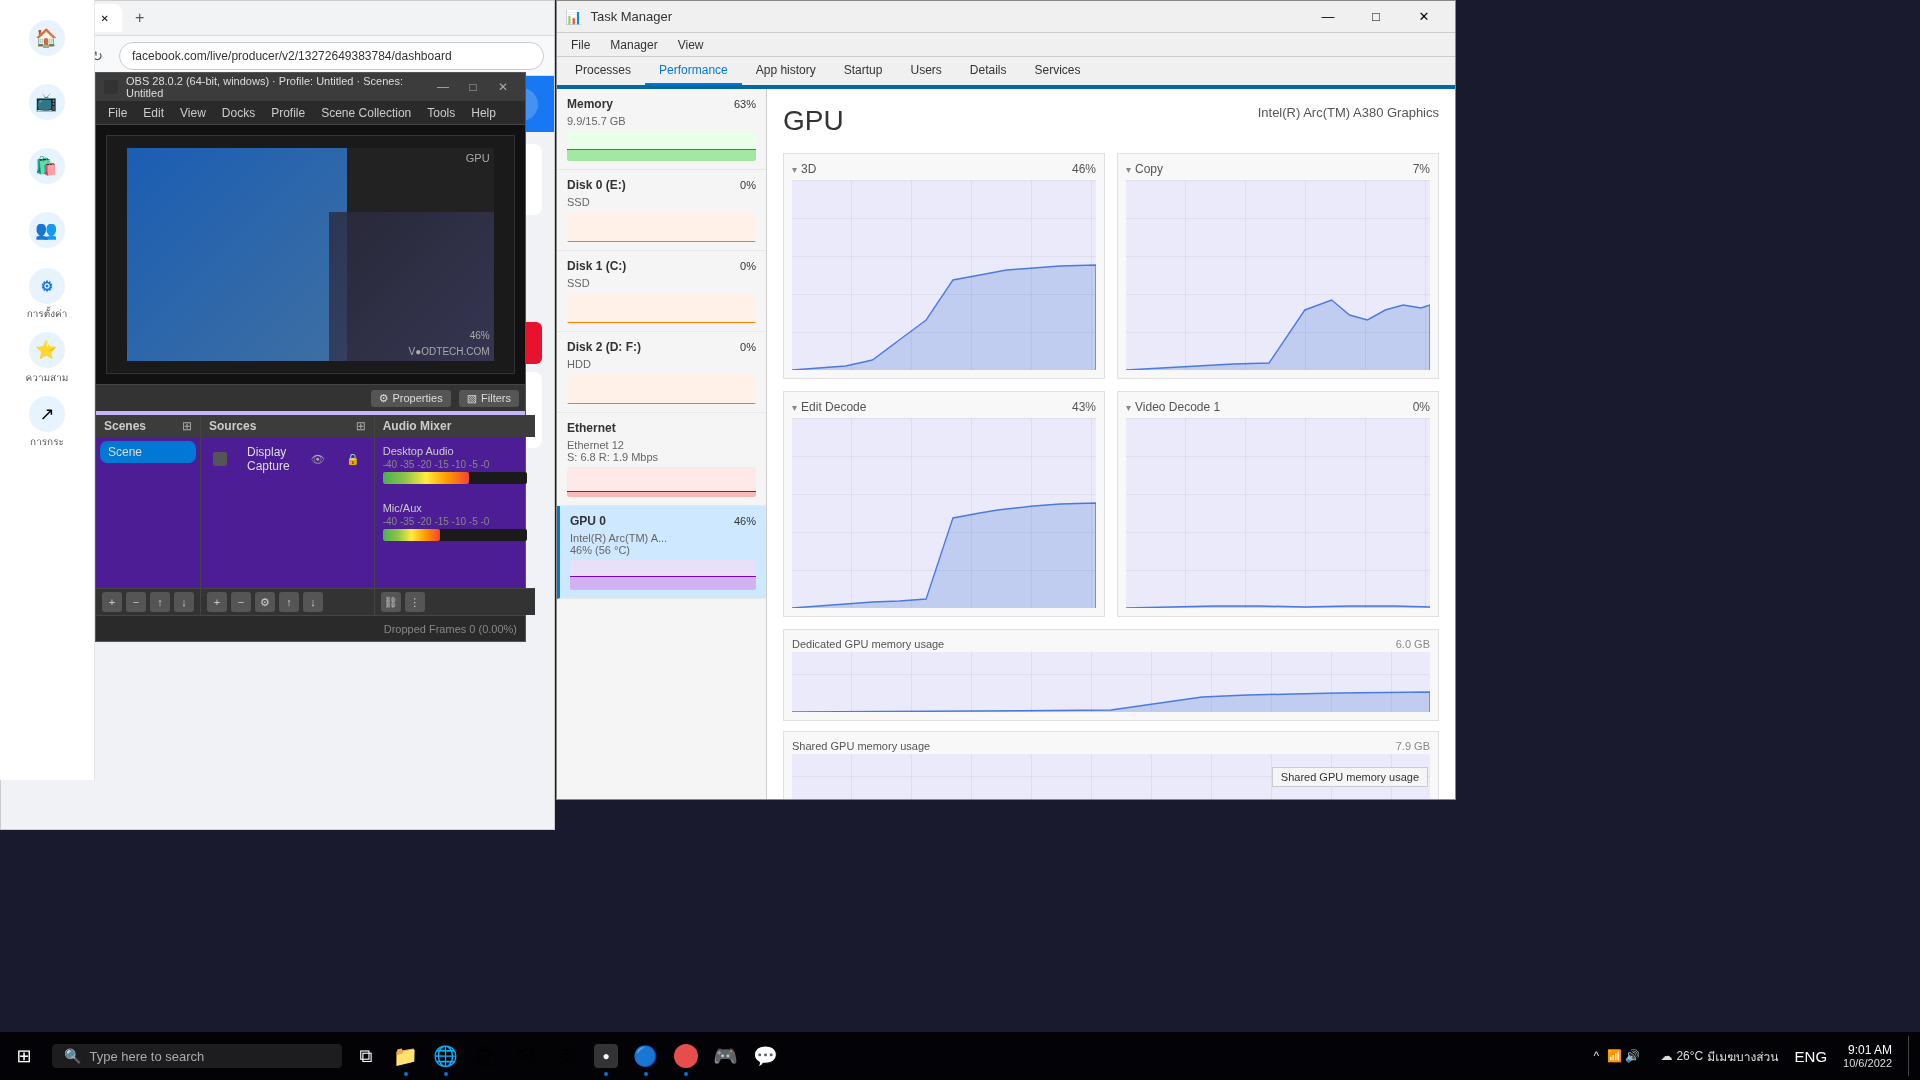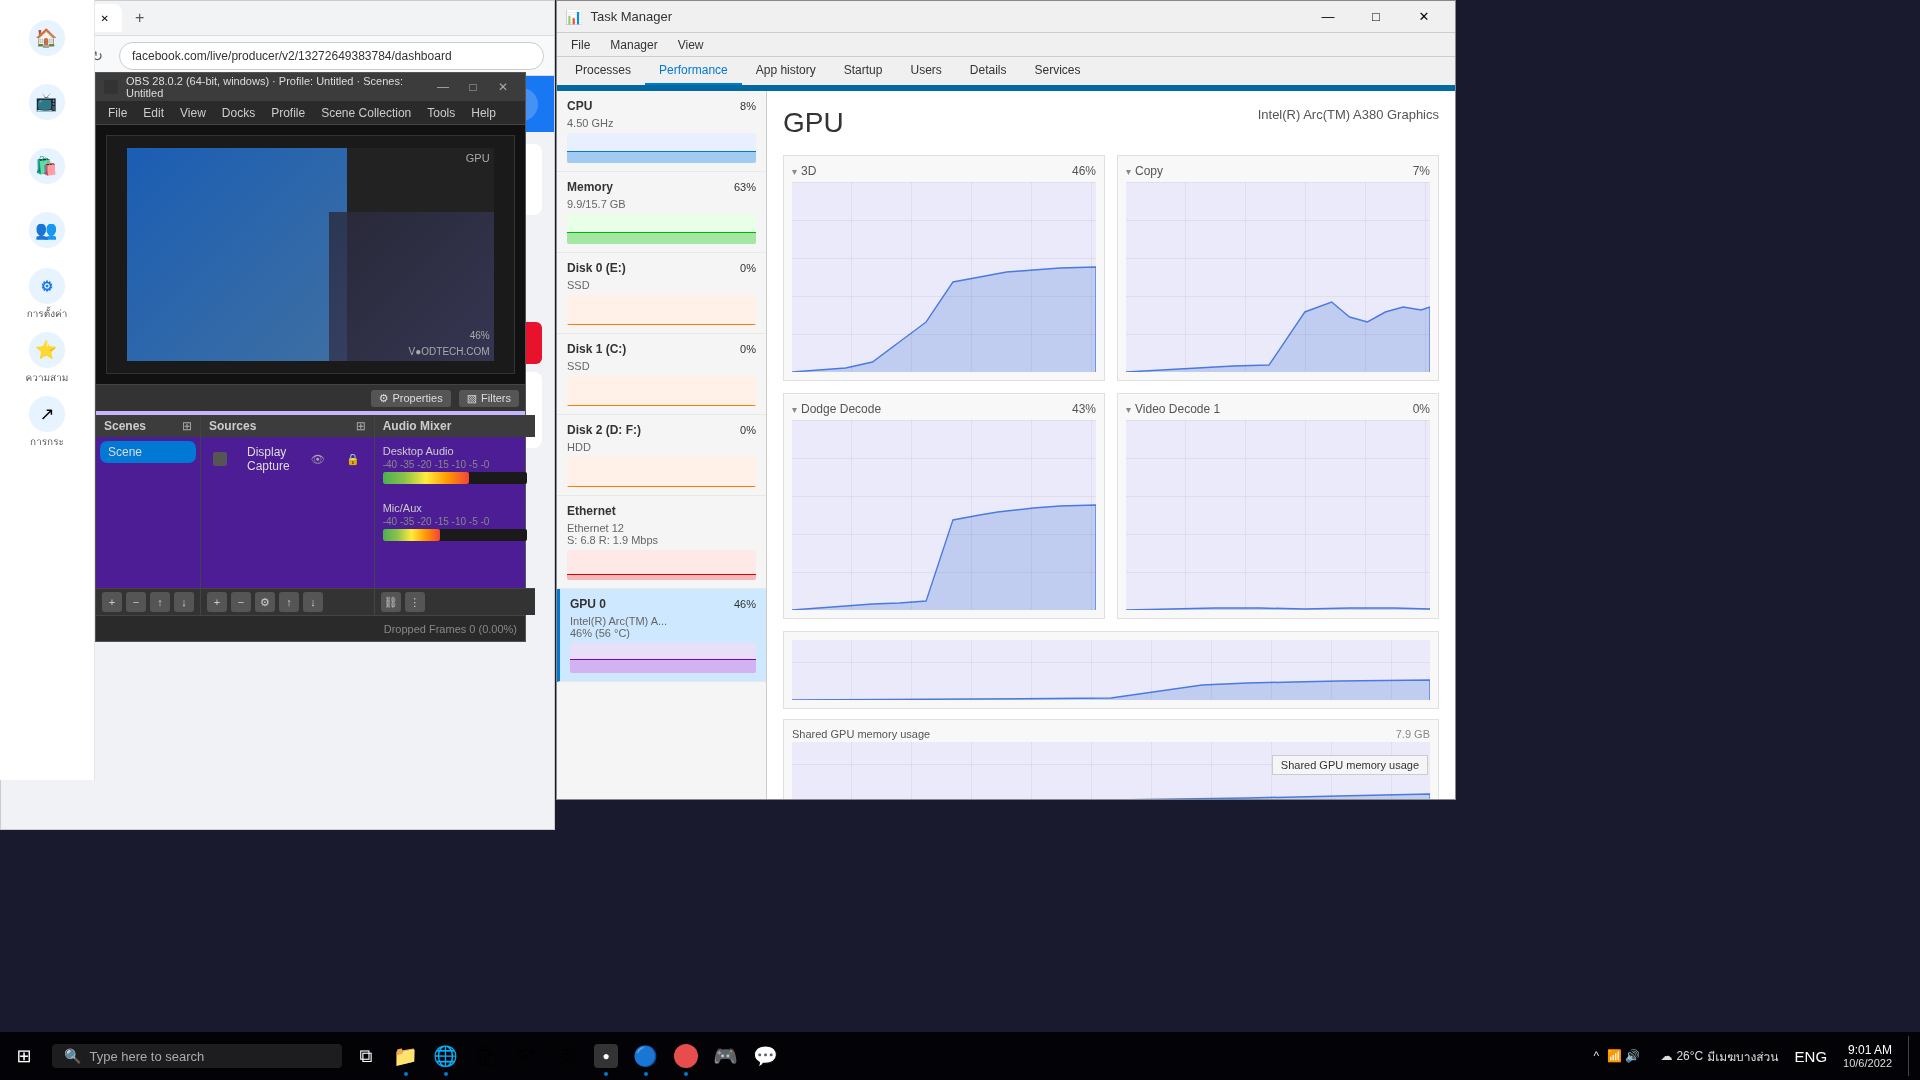--- a/index.html
+++ b/index.html
@@ -124,21 +124,21 @@
       background: #f0f0f0; height: 32px; display: flex; align-items: center; padding: 0 8px; border-bottom: 1px solid #ccc; justify-content: space-between;
     }
     .tm-title { font-size: 13px; color: #333; display: flex; align-items: center; gap: 8px; }
     .tm-win-controls { display: flex; gap: 2px; }
     .tm-win-btn { width: 46px; height: 32px; display: flex; align-items: center; justify-content: center; font-size: 13px; cursor: pointer; }
     .tm-menubar {
       background: #f0f0f0; height: 24px; display: flex; align-items: center; padding: 0 4px; border-bottom: 1px solid #ccc;
     }
     .tm-menu-item { padding: 2px 10px; font-size: 12px; color: #333; cursor: pointer; }
     .tm-tabs {
-      display: flex; background: #f0f0f0; border-bottom: 6px solid #0369a1; padding: 0 4px;
+      display: flex; background: #f0f0f0; border-bottom: 4px solid #0369a1; padding: 0 4px;
     }
     .tm-tab {
       padding: 6px 14px; font-size: 12px; color: #333; cursor: pointer; border-bottom: 2px solid transparent;
     }
     .tm-tab.active { border-bottom: 2px solid #0078d4; color: #0078d4; }
     .tm-body {
       flex: 1; display: flex; overflow: hidden;
     }
     .tm-sidebar {
       width: 210px; background: #f5f5f5; border-right: 1px solid #ccc; overflow-y: auto; flex-shrink: 0;
@@ -485,30 +485,20 @@
     <div class="tm-tab">App history</div>
     <div class="tm-tab">Startup</div>
     <div class="tm-tab">Users</div>
     <div class="tm-tab">Details</div>
     <div class="tm-tab">Services</div>
   </div>
   <div class="tm-body">
 
     <div class="tm-sidebar">
 
-      <div class="tm-perf-item">
-        <div class="tm-perf-item-header">
-          <span class="tm-perf-name">CPU</span>
-          <span class="tm-perf-value">8%</span>
-        </div>
-        <div class="tm-perf-detail">4.50 GHz</div>
-        <div class="tm-mini-chart tm-mini-chart-cpu">
-          <div class="tm-mini-line"></div>
-        </div>
-      </div>
 
       <div class="tm-perf-item">
         <div class="tm-perf-item-header">
           <span class="tm-perf-name">Memory</span>
           <span class="tm-perf-value">63%</span>
         </div>
         <div class="tm-perf-detail">9.9/15.7 GB</div>
         <div class="tm-mini-chart tm-mini-chart-mem">
           <div class="tm-mini-line tm-mini-line-green"></div>
         </div>
@@ -611,21 +601,21 @@
           </div>
         </div>
       </div>
 
       <div class="tm-charts-grid video-decode-section">
 
         <div class="tm-chart-container">
           <div class="tm-chart-header">
             <div class="tm-chart-header-left">
               <button class="tm-collapse-btn">▾</button>
-              <span class="tm-chart-title">Dodge Decode</span>
+              <span class="tm-chart-title">Edit Decode</span>
             </div>
             <span class="tm-chart-percent">43%</span>
           </div>
           <div class="tm-chart-area tm-chart-area-gpu">
             <div class="tm-chart-grid"></div>
             <svg class="gpu-line-svg" viewBox="0 0 340 190" preserveAspectRatio="none">
               <polyline fill="rgba(100,140,220,0.3)" stroke="#4a7ae0" stroke-width="1.5" points="0,190 30,188 60,186 90,184 120,183 150,181 180,100 210,95 230,92 250,90 270,88 300,86 340,85 340,190"></polyline>
             </svg>
           </div>
         </div>
@@ -641,20 +631,24 @@
           <div class="tm-chart-area tm-chart-area-gpu">
             <div class="tm-chart-grid"></div>
             <svg class="gpu-line-svg" viewBox="0 0 340 190" preserveAspectRatio="none">
               <polyline fill="rgba(100,140,220,0.3)" stroke="#4a7ae0" stroke-width="1.5" points="0,190 50,189 100,188 150,188 200,189 250,188 300,188 340,189 340,190"></polyline>
             </svg>
           </div>
         </div>
       </div>
 
       <div class="tm-wide-chart-container">
+        <div style="display:flex;justify-content:space-between;">
+          <span class="tm-wide-chart-label">Dedicated GPU memory usage</span>
+          <span class="tm-wide-chart-max">6.0 GB</span>
+        </div>
         <div class="tm-wide-chart-area">
           <div class="tm-chart-grid"></div>
           <svg width="100%" height="60px" viewBox="0 0 700 60" preserveAspectRatio="none">
             <polyline fill="rgba(100,140,220,0.3)" stroke="#4a7ae0" stroke-width="1.5" points="0,60 200,59 350,58 450,45 500,43 550,42 600,41 700,40 700,60"></polyline>
           </svg>
         </div>
       </div>
 
       <div class="tm-wide-chart-container" style="position:relative;">
         <div style="display:flex;justify-content:space-between;">

